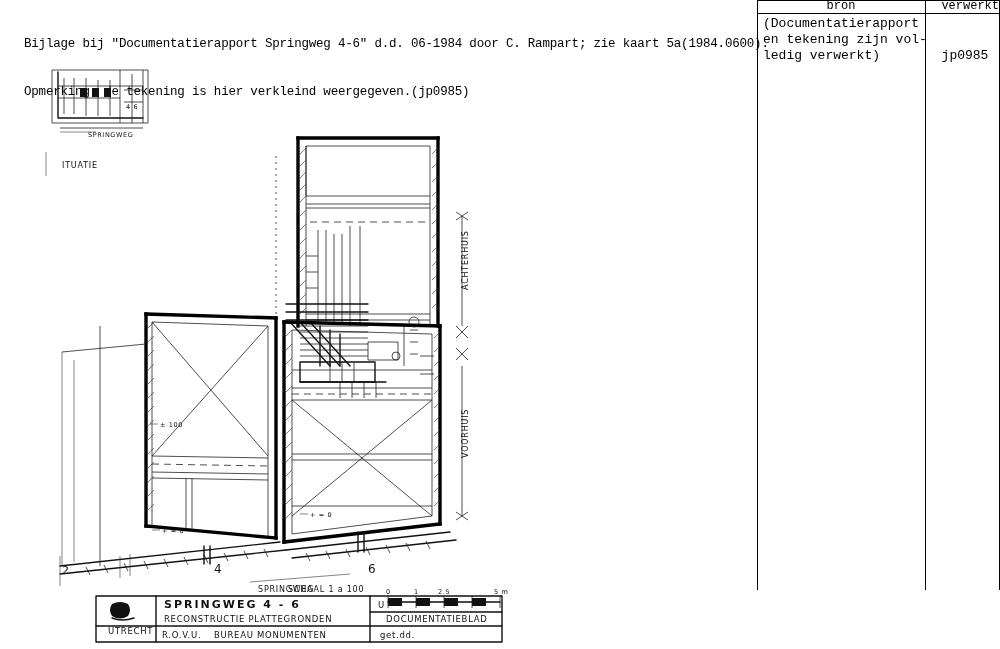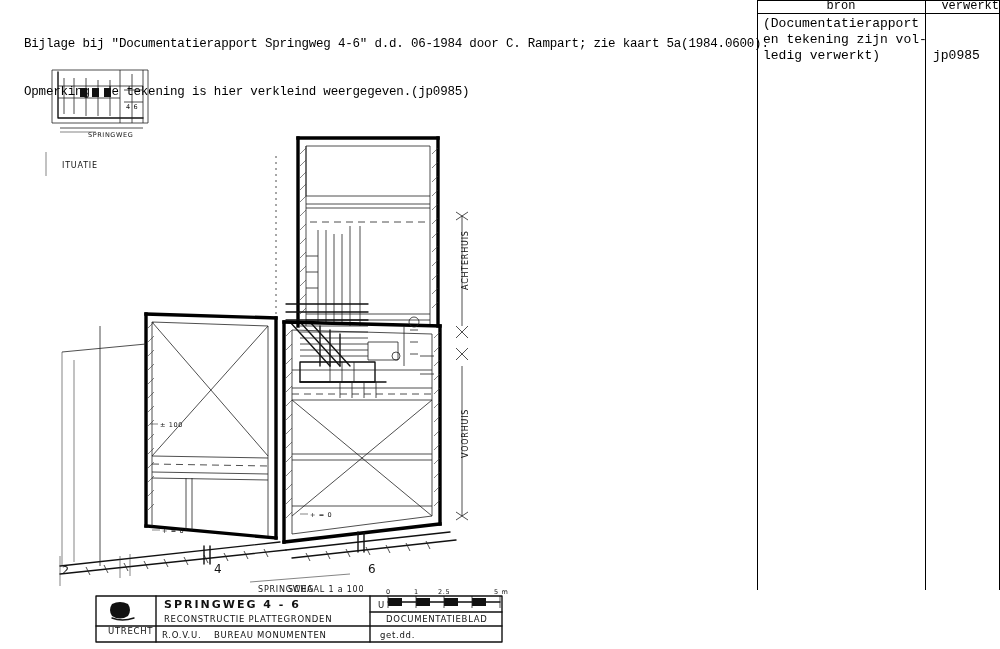--- a/index.html
+++ b/index.html
@@ -160,21 +160,21 @@
     <div class="vline" style="left:0px;"></div>
     <div class="vline" style="left:168px;"></div>
     <div class="vline" style="left:242px;"></div>
 
     <div class="colhead" style="left:0px; width:168px;">bron</div>
     <div class="colhead" style="left:168px; width:74px;text-align:right;">verwerkt</div>
 
     <div class="cell-text" style="left:6px; top:16px; width:160px;">(Documentatierapport
 en tekening zijn vol-
 ledig verwerkt)</div>
-    <div class="cell-text" style="left:176px; top:48px; width:64px;">jp0985</div>
+    <div class="cell-text" style="left:176px; top:48px; width:64px;text-align:center;">jp0985</div>
   </div>
 
   <div class="drawing">
   <svg width="757" height="623" viewBox="0 0 757 623" xmlns="http://www.w3.org/2000/svg">
 
     <g>
       <path class="ink-thin" d="M52 44 L52 97 L148 97 L148 44 Z"></path>
       <path class="ink" d="M58 46 L58 92 L143 92"></path>
       <path class="ink-thin" d="M64 52 L64 88 M74 52 L74 88 M86 52 L86 90 M98 54 L98 90 M110 54 L110 90"></path>
       <path class="ink-thin" d="M58 60 L143 60 M58 72 L120 72"></path>

